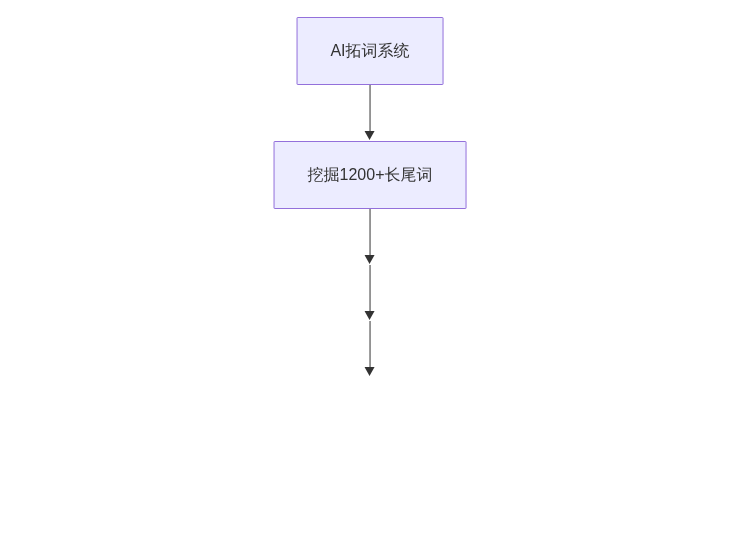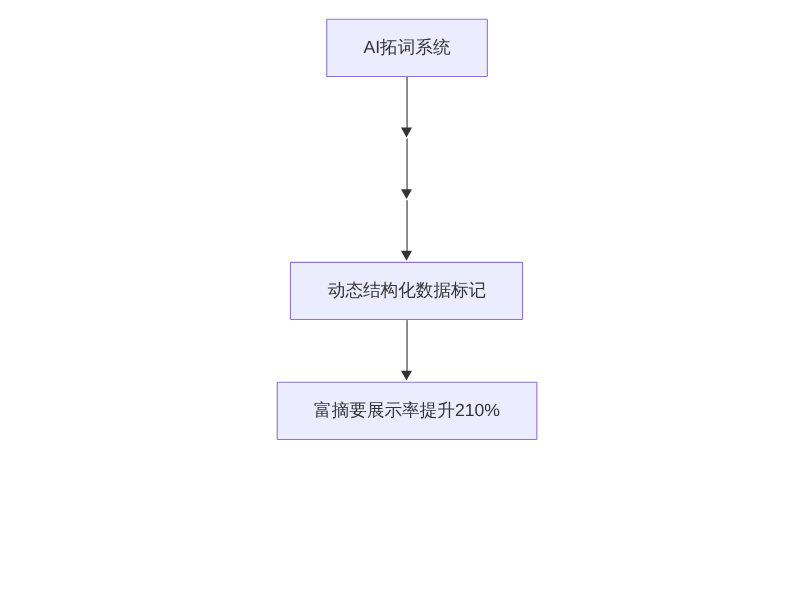--- a/index.html
+++ b/index.html
@@ -25,21 +25,21 @@
   .flow {
     position: absolute;
     left: 370px;
     top: 17px;
     transform: translateX(-50%);
     display: flex;
     flex-direction: column;
     align-items: center;
   }
   .node {
-    height: 53px;
+    height: 68px;
     padding: 0 33px;
     display: flex;
     align-items: center;
     justify-content: center;
     background: var(--node-fill);
     border: 1px solid var(--node-border);
     border-radius: 1px;
     white-space: nowrap;
   }
   .node .label {
@@ -75,38 +75,35 @@
 
   <div class="node">
     <span class="label">AI拓词系统</span>
   </div>
 
   <div class="arrow">
     <div class="line"></div>
     <div class="head"></div>
   </div>
 
+  <div class="node">
+    <span class="label">挖掘1200+长尾词</span>
+  </div>
 
   <div class="arrow">
     <div class="line"></div>
     <div class="head"></div>
   </div>
 
 
   <div class="arrow">
     <div class="line"></div>
     <div class="head"></div>
   </div>
 
-  <div class="node">
-    <span class="label">动态结构化数据标记</span>
-  </div>
 
   <div class="arrow">
     <div class="line"></div>
     <div class="head"></div>
   </div>
 
-  <div class="node">
-    <span class="label">富摘要展示率提升210%</span>
-  </div>
 
 </div>
 
 </body></html>

